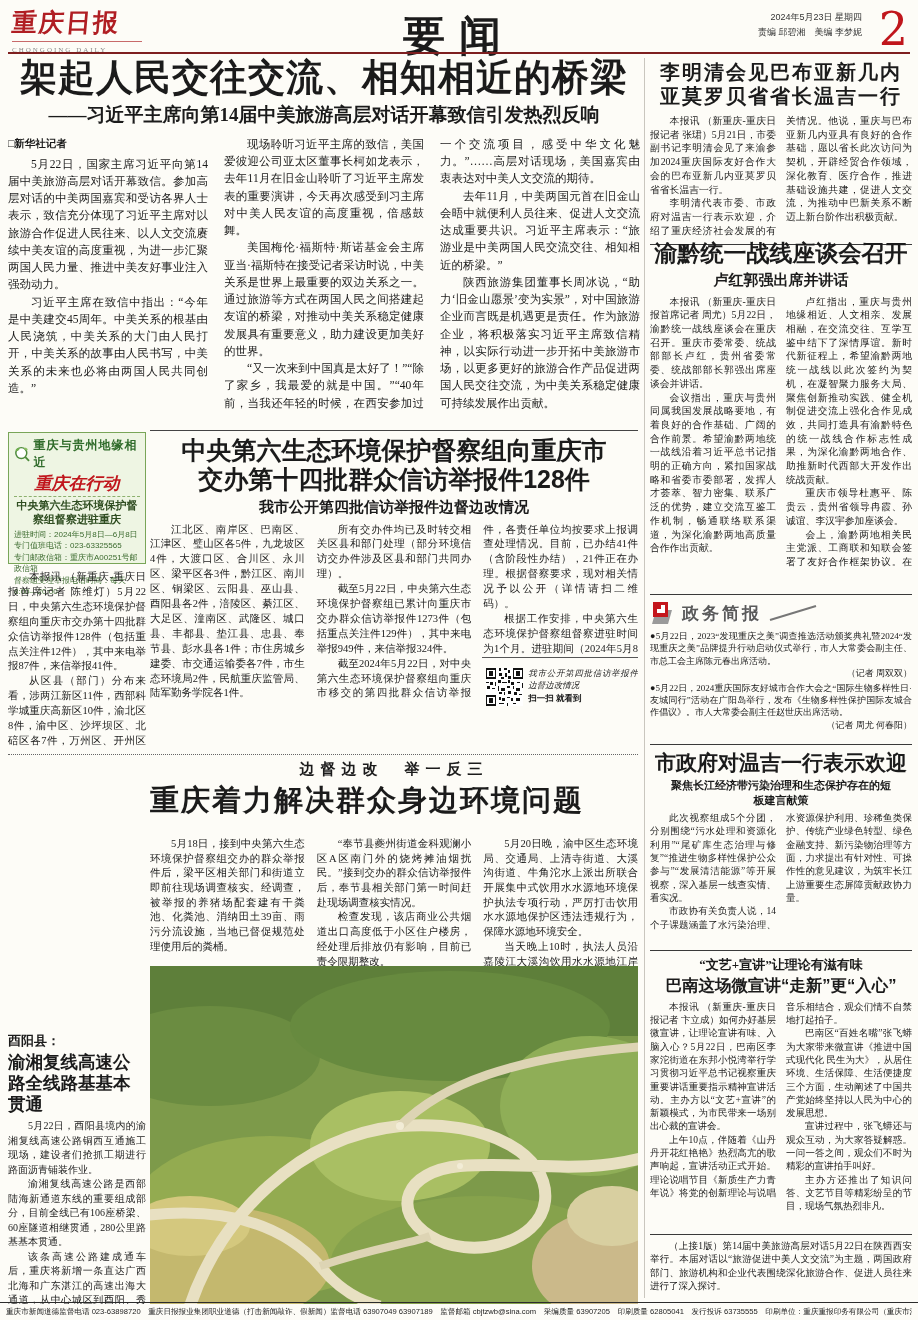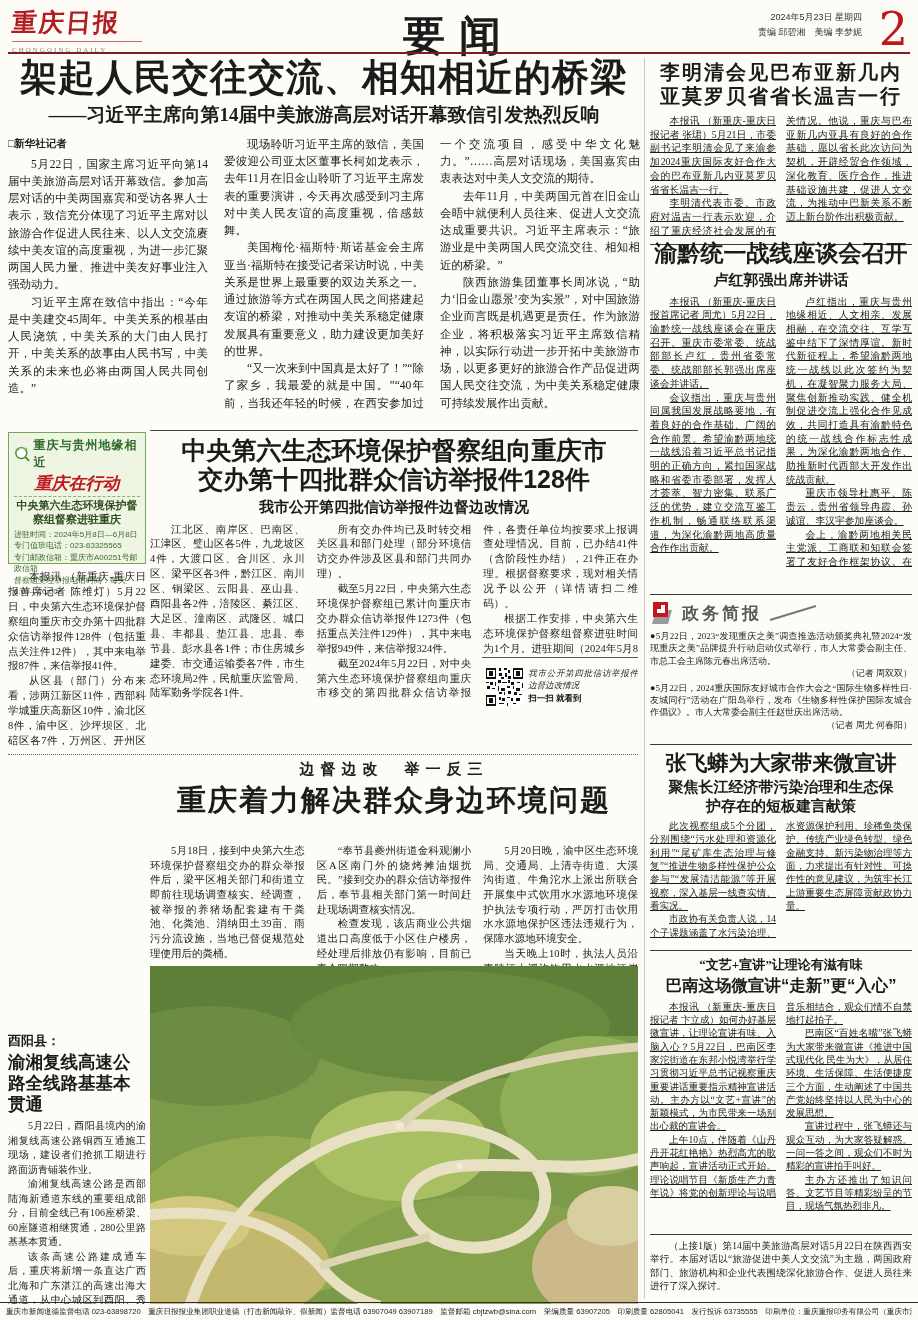--- a/index.html
+++ b/index.html
@@ -41,45 +41,45 @@
   .eco-art .sub{text-align:center;font-size:15px;font-weight:bold;margin:4px 0 6px;}
   .eco-body{position:relative;height:190px;column-count:3;column-gap:12px;overflow:hidden;font-size:10.5px;line-height:1.42;}
   .qr-block{position:absolute;right:0;bottom:0;width:152px;background:#fdfcf7;display:flex;gap:5px;align-items:center;padding:3px 0 0 4px;border-top:1px solid #555;}
   .qr-note{font-size:8.5px;font-style:italic;line-height:1.4;}
   .qr-scan{font-weight:bold;font-style:normal;display:block;margin-top:2px;}
   .mid-dot-rule{top:754px;left:8px;width:630px;}
   
   .env-rail{top:762px;left:8px;width:138px;height:196px;overflow:hidden;font-size:10.5px;line-height:1.42;}
   .env-art{top:760px;left:150px;width:488px;}
   .env-kicker{text-align:center;font-size:15px;font-weight:bold;letter-spacing:6px;font-family:"Liberation Sans",sans-serif;}
-  .env-art h2{margin:2px 0 23px;text-align:center;font-size:29px;font-weight:900;font-family:"Liberation Sans","DejaVu Sans",sans-serif;letter-spacing:2px;}
+  .env-art h2{margin:2px 0 16px;text-align:left;font-size:29px;font-weight:900;font-family:"Liberation Sans","DejaVu Sans",sans-serif;letter-spacing:2px;}
   .env-body{height:136px;column-count:3;column-gap:12px;overflow:hidden;font-size:10.5px;line-height:1.4;}
   
   .photo{top:966px;left:150px;width:488px;height:338px;overflow:hidden;background:#7d9a4a;}
   .youyang{top:1032px;left:8px;width:138px;height:272px;overflow:hidden;}
   .yy-kicker{font-size:13px;font-weight:bold;}
   .youyang h3{margin:2px 0 4px;font-size:17.5px;line-height:1.2;font-weight:900;font-family:"Liberation Sans","DejaVu Sans",sans-serif;}
   .yy-body{font-size:10px;line-height:1.45;}
   
   .vr{top:58px;left:644px;height:1240px;}
   .rc{left:650px;width:262px;}
   .rc h2{margin:0;text-align:center;font-weight:900;font-family:"Liberation Sans","DejaVu Sans",sans-serif;line-height:1.2;}
   .rc .sub{text-align:center;font-weight:bold;}
-  .rc-body{column-count:2;column-gap:10px;overflow:hidden;font-size:9.8px;line-height:1.4;text-align:justify;text-decoration:underline;}
+  .rc-body{column-count:2;column-gap:10px;overflow:hidden;font-size:9.8px;line-height:1.4;text-align:justify;}
   .r1{top:60px;} .r1 h2{font-size:20px;letter-spacing:2px;} .r1 .rc-body{height:128px;margin-top:6px;}
   .rule1{top:244px;} .rule2{top:594px;} .rule3{top:744px;} .rule4{top:950px;}
   .r-rule{left:650px;width:262px;}
   .r2{top:240px;} .r2 h2{font-size:23px;} .r2 .sub{font-size:15px;margin:3px 0 5px;} .r2 .rc-body{height:280px;}
   .r3{top:600px;}
   .brief-head{display:flex;align-items:center;gap:6px;margin-bottom:4px;}
   .brief-label{font-size:17px;font-weight:bold;color:#5a5a5a;letter-spacing:3px;font-family:"Liberation Sans",sans-serif;text-shadow:1px 1px 0 #fff;}
   .brief-items{height:104px;overflow:hidden;font-size:9px;line-height:1.38;text-align:justify;}
   .brief-item{display:block;margin-bottom:2px;}
   .brief-credit{display:block;text-align:right;}
-  .r4{top:750px;} .r4 h2{font-size:21px;} .r4 .sub{font-size:15px;margin:3px 16px 4px;} .r4 .rc-body{height:150px;font-size:9.5px;}
+  .r4{top:750px;} .r4 h2{font-size:21px;} .r4 .sub{font-size:11px;margin:3px 16px 4px;} .r4 .rc-body{height:150px;font-size:9.5px;}
   .r5{top:956px;}
   .r5-kicker{text-align:center;font-size:13px;font-weight:bold;}
   .r5 h2{font-size:16.5px;margin:2px 0 5px;} .r5 .rc-body{height:220px;font-size:9.5px;}
   .jump-rule{top:1234px;}
   .jump{top:1240px;left:650px;width:262px;height:56px;overflow:hidden;font-size:9.5px;line-height:1.4;text-align:justify;}
   
   .foot-rule{top:1302px;left:0;width:918px;border-top:1.5px solid #2c2c2c;}
   .footer{top:1307px;left:6px;width:906px;font-size:7.6px;color:#222;white-space:nowrap;overflow:hidden;font-family:"Liberation Sans",sans-serif;}
 </style>
 </head>
@@ -277,21 +277,21 @@
     <div class="brief-items">
       <span class="brief-item"><span>●5月22日，2023“发现重庆之美”调查推选活动颁奖典礼暨2024“发现重庆之美”品牌提升行动启动仪式举行，市人大常委会副主任、市总工会主席陈元春出席活动。</span><span class="brief-credit">（记者 周双双）</span></span>
       <span class="brief-item"><span>●5月22日，2024重庆国际友好城市合作大会之“国际生物多样性日·友城同行”活动在广阳岛举行，发布《生物多样性保护国际友城合作倡议》。市人大常委会副主任赵世庆出席活动。</span><span class="brief-credit">（记者 周尤 何春阳）</span></span>
       <span class="brief-item"></span>
 
     </div>
   </div>
   <div class="abs h-rule r-rule rule3"></div>
 
   <div class="abs rc r4">
-    <h2>张飞蟒为大家带来微宣讲</h2>
+    <h2>市政府对温吉一行表示欢迎</h2>
     <div class="sub">聚焦长江经济带污染治理和生态保护存在的短板建言献策</div>
     <div class="rc-body">
       <span><span class="para">此次视察组成5个分团，分别围绕“污水处理和资源化利用”“尾矿库生态治理与修复”“推进生物多样性保护公众参与”“发展清洁能源”等开展视察，深入基层一线查实情、看实况。</span><span class="para">市政协有关负责人说，14个子课题涵盖了水污染治理、水资源保护利用、珍稀鱼类保护、传统产业绿色转型、绿色金融支持、新污染物治理等方面，力求提出有针对性、可操作性的意见建议，为筑牢长江上游重要生态屏障贡献政协力量。</span></span>
     </div>
   </div>
   <div class="abs h-rule r-rule rule4"></div>
 
   <div class="abs rc r5">
     <div class="r5-kicker">“文艺+宣讲”让理论有滋有味</div>
     <h2>巴南这场微宣讲“走新”更“入心”</h2>

